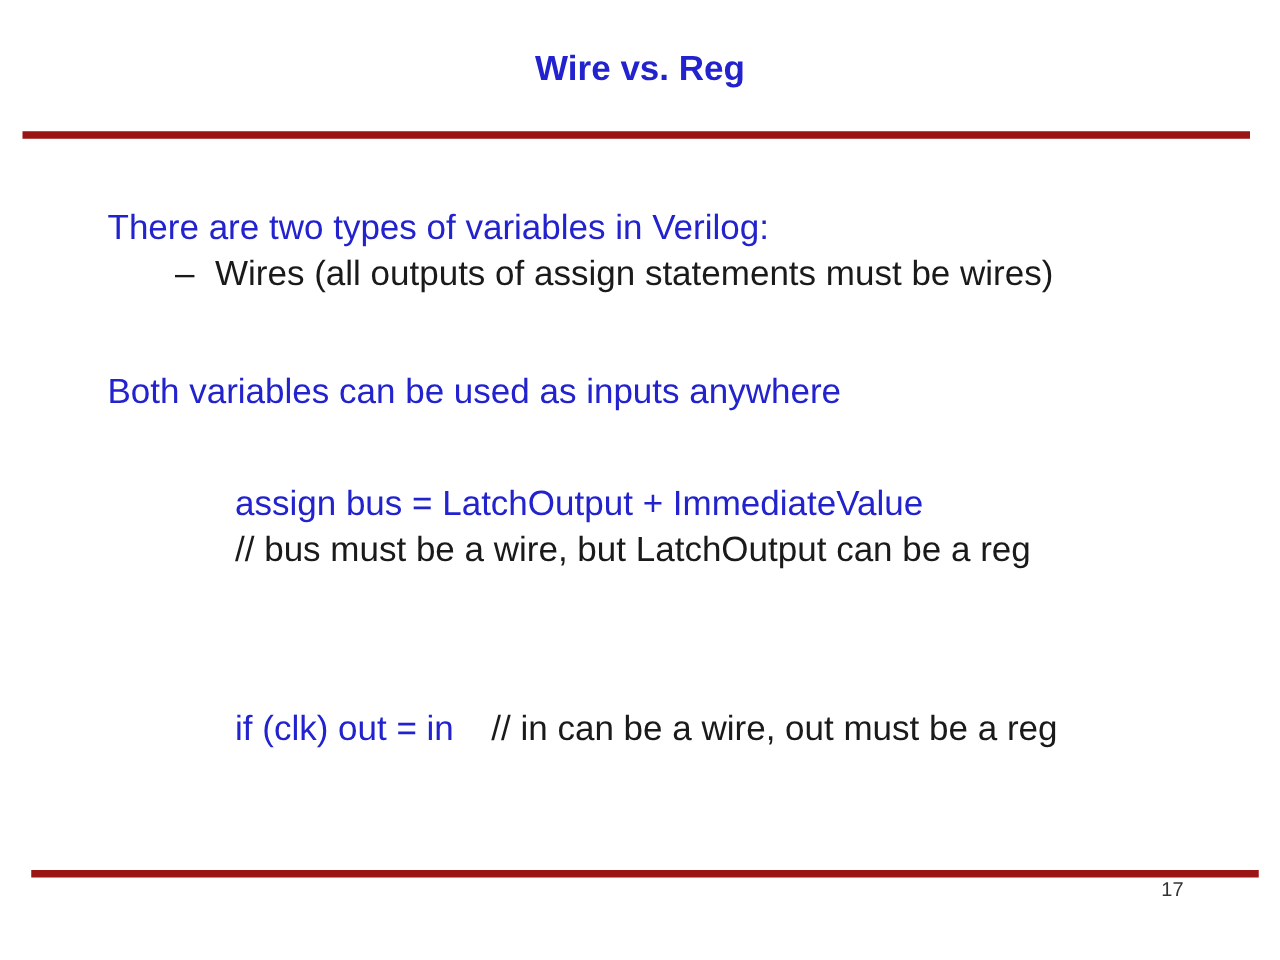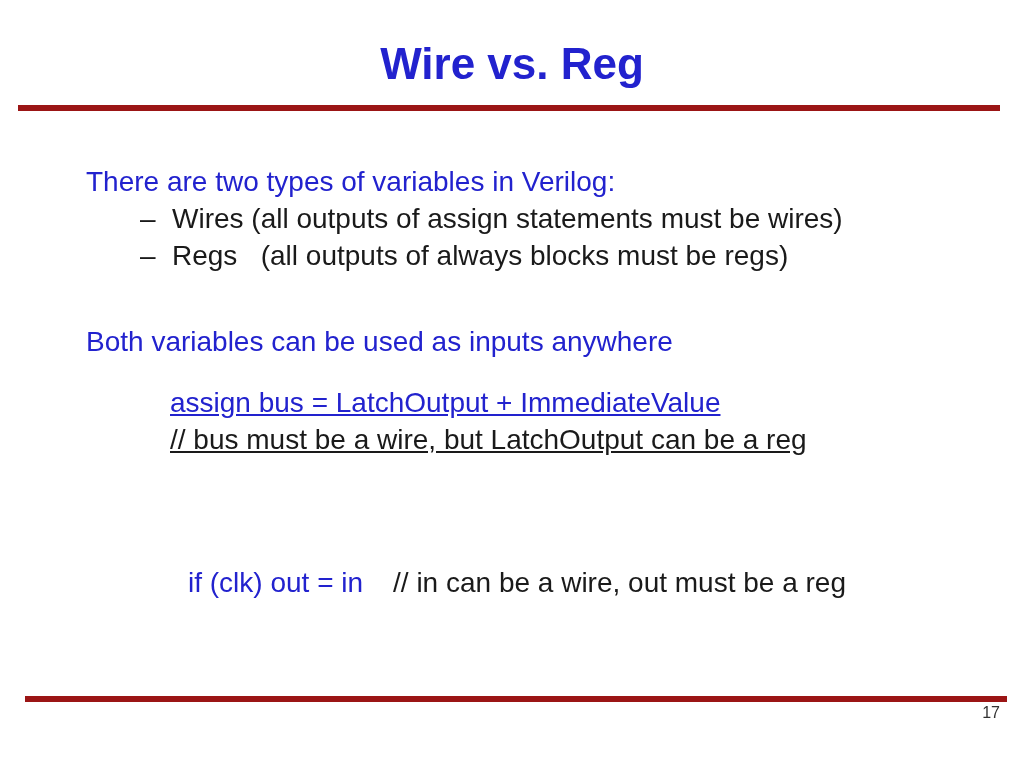--- a/index.html
+++ b/index.html
@@ -10,21 +10,21 @@
     background: #ffffff;
     overflow: hidden;
     font-family: "Liberation Sans", "DejaVu Sans", sans-serif;
   }
   .title {
     position: absolute;
     top: 40px;
     left: 0;
     width: 1024px;
     text-align: center;
-    font-size: 44px;
+    font-size: 28px;
     font-weight: bold;
     line-height: 1.1;
     color: var(--blue, #2222CE);
     white-space: pre;
   }
   .rule {
     position: absolute;
     height: 6px;
     background: var(--red, #9B1515);
   }
@@ -38,49 +38,48 @@
     white-space: pre;
   }
   .blue { color: var(--blue, #2222CE); }
   .lvl0 { left: 86px; }
   .lvl1 { left: 140px; }
   .lvl1 .dash {
     display: inline-block;
     width: 32px;
     color: var(--text, #1A1A1A);
   }
-  .code-indent { left: 170px; text-decoration: underline; }
+  .code-indent { left: 188px; }
   .if-indent { left: 188px; }
   .inline-comment { margin-left: 30px; color: var(--text, #1A1A1A); }
   .page-number {
     position: absolute;
-    left: 940px;
+    left: 908px;
     top: 704px;
     width: 60px;
-    text-align: right;
+    text-align: center;
     font-size: 16px;
     color: var(--pagenum, #333333);
   }
 </style>
 </head>
 <body>
 
 <div class="slide">
 
   <div class="title">Wire vs. Reg</div>
 
   <div class="rule rule-top"></div>
 
   <div class="line lvl1" style="top:202px"><span class="dash">–</span><span>Wires (all outputs of assign statements must be wires)</span></div>
 
   <div class="line lvl0 blue" style="top:165px">There are two types of variables in Verilog:</div>
 
-  <div class="line lvl1" style="top:239px"><span class="dash">–</span><span>Regs   (all outputs of always blocks must be regs)</span></div>
 
-  <div class="line lvl0 blue" style="top:325px">Both variables can be used as inputs anywhere</div>
+  <div class="line lvl0 blue" style="top:296px">Both variables can be used as inputs anywhere</div>
 
 
   <div class="line code-indent blue" style="top:386px">assign bus = LatchOutput + ImmediateValue</div>
 
   <div class="line code-indent" style="top:423px">// bus must be a wire, but LatchOutput can be a reg</div>
 
 
 
   <div class="line if-indent" style="top:566px"><span class="blue">if (clk) out = in</span><span class="inline-comment">// in can be a wire, out must be a reg</span></div>
 

